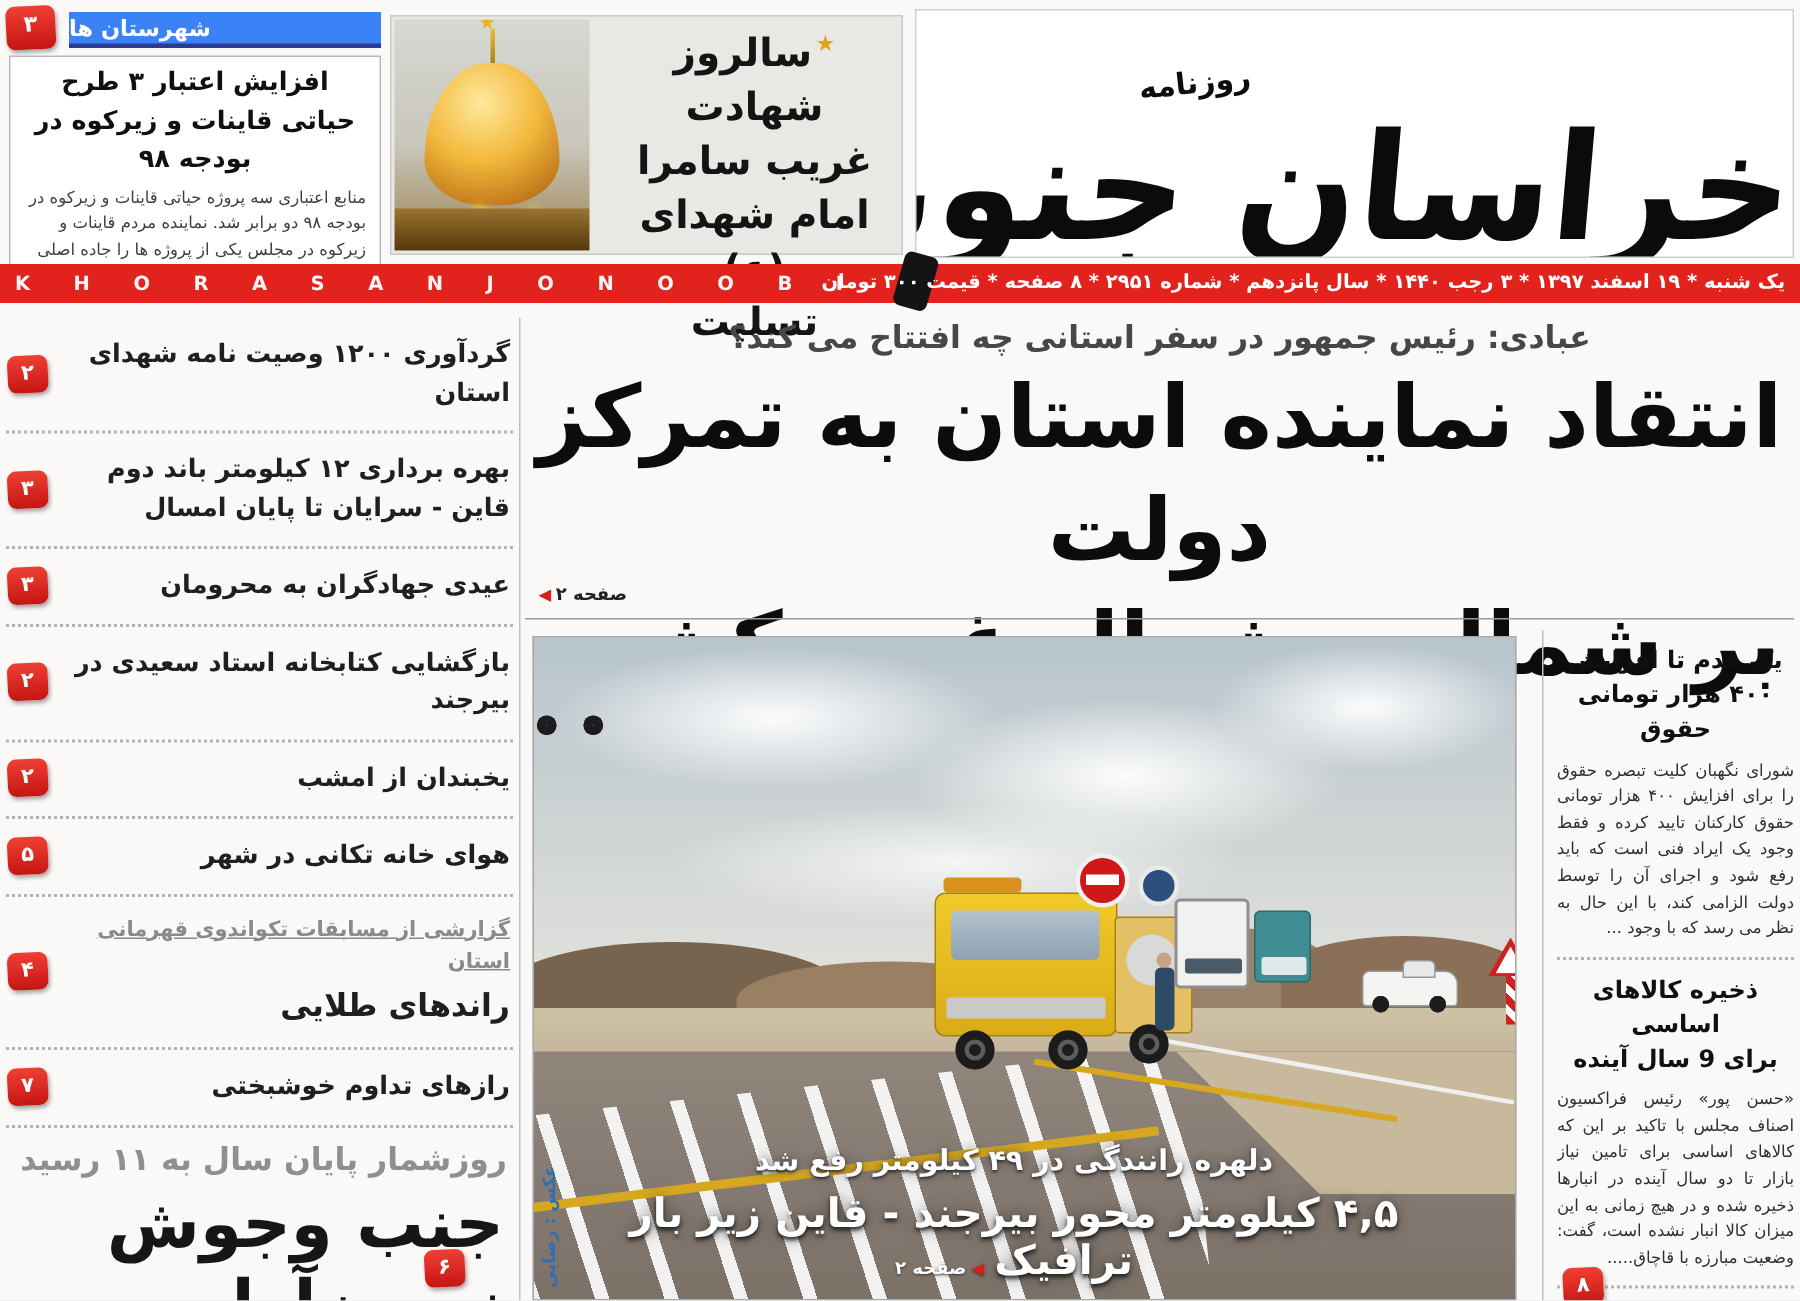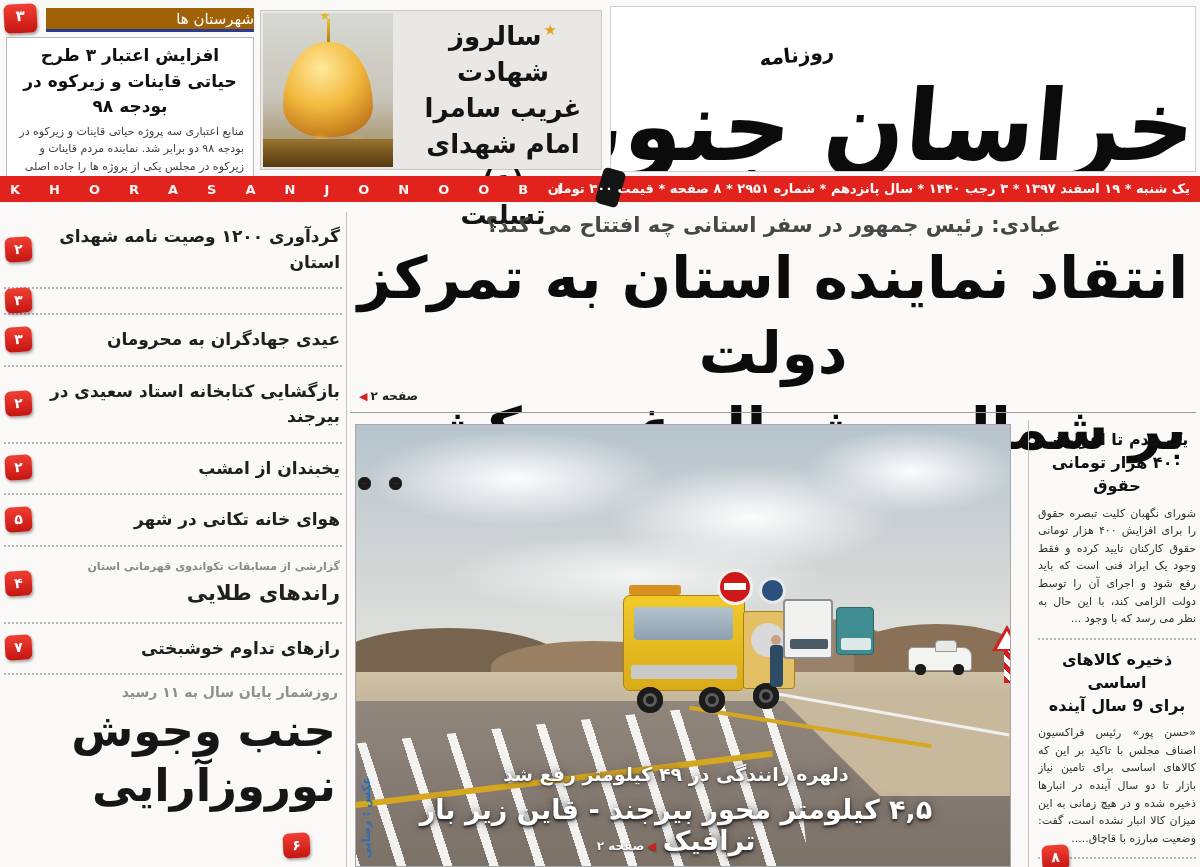--- a/index.html
+++ b/index.html
@@ -16,22 +16,22 @@
     font-size:14px; font-weight:bold; text-align:center; line-height:25px;
     box-shadow:1px 2px 3px rgba(0,0,0,.35); transform:rotate(-3deg);
   }
   .dotted { border-bottom:2px dotted #b3b3b3; }
   .arr { color:#d71f1b; font-size:11px; margin:0 3px; }
 
   
   .sh-corner { left:4px; top:4px; width:33px; height:29px; font-size:15px; }
   .sh-bar {
     position:absolute; left:46px; top:8px; width:208px; height:24px;
-    background:#a16207; border-bottom:3px solid #2b3990;
-    color:#fff; font-size:15px; font-weight:normal; text-align:right; line-height:23px; direction:rtl;
+    background:#3b82f6; border-bottom:3px solid #2b3990;
+    color:#fff; font-size:15px; font-weight:bold; text-align:left; line-height:23px; direction:rtl;
   }
   .sh-box {
     position:absolute; left:6px; top:37px; width:248px; height:158px;
     background:#fff; border:1px solid #b9b9b9; padding:5px 9px; overflow:hidden; direction:rtl;
   }
   .sh-title { font-size:17px; font-weight:bold; text-align:center; line-height:1.5; color:#101010; }
   .sh-body { margin-top:3px; font-size:11px; color:#3e3e3e; text-align:right; line-height:1.6; }
 
   
   .obit {
@@ -81,22 +81,22 @@
   .lead-ref { position:absolute; left:356px; top:389px; font-size:12px; font-weight:bold; color:#222; }
   .hrule { position:absolute; left:350px; top:412px; width:846px; height:1px; background:#9c9c9c; }
   .vline1 { position:absolute; left:346px; top:212px; width:1px; height:655px; background:#c0c0c0; }
   .vline2 { position:absolute; left:1028px; top:420px; width:1px; height:447px; background:#c0c0c0; }
 
   
   .side { position:absolute; left:4px; top:212px; width:338px; direction:rtl; }
   .side-item { position:relative; padding:12px 2px 12px 34px; text-align:right;
     font-size:17px; font-weight:bold; color:#1f1f1f; line-height:1.5; }
   .side-item .pbadge { left:1px; top:50%; margin-top:-13px; }
-  .side-kicker { display:block; font-size:11px; color:#8a8a8a; margin-bottom:3px; }
-  .sb-kicker { padding:9px 4px 2px; text-align:right; font-size:14px; font-weight:bold; color:#8f8f8f; }
+  .side-kicker { display:block; font-size:14px; color:#8a8a8a; margin-bottom:3px;text-decoration:underline; }
+  .sb-kicker { padding:9px 4px 2px; text-align:right; font-size:21px; font-weight:bold; color:#8f8f8f; }
   .sb-head { padding:2px 6px 0 0; text-align:right; font-size:45px; font-weight:bold;
     color:#161616; line-height:1.22; }
   .badge-6 { left:283px; top:833px; }
   .badge-8 { left:1042px; top:845px; }
 
   
   .rc { position:absolute; left:1038px; top:420px; width:158px; height:447px; overflow:hidden; direction:rtl; }
   .rc-art { padding:8px 0 10px; }
   .rc-title { font-size:16px; font-weight:bold; color:#101010; text-align:center; line-height:1.45; }
   .rc-body { margin-top:7px; font-size:11px; color:#2e2e2e; text-align:justify; line-height:1.6; }
@@ -231,20 +231,21 @@
   <div class="hrule"></div>
   <div class="vline1"></div>
   <div class="vline2"></div>
 
   <div class="side">
     <div class="side-item dotted">
       <span>گردآوری ۱۲۰۰ وصیت نامه شهدای استان</span>
       <span class="pbadge">۲</span>
     </div>
     <div class="side-item dotted">
+      <span>بهره برداری ۱۲ کیلومتر باند دوم قاین - سرایان تا پایان امسال</span>
       <span class="pbadge">۳</span>
     </div>
     <div class="side-item dotted">
       <span>عیدی جهادگران به محرومان</span>
       <span class="pbadge">۳</span>
     </div>
     <div class="side-item dotted">
       <span>بازگشایی کتابخانه استاد سعیدی در بیرجند</span>
       <span class="pbadge">۲</span>
     </div>

